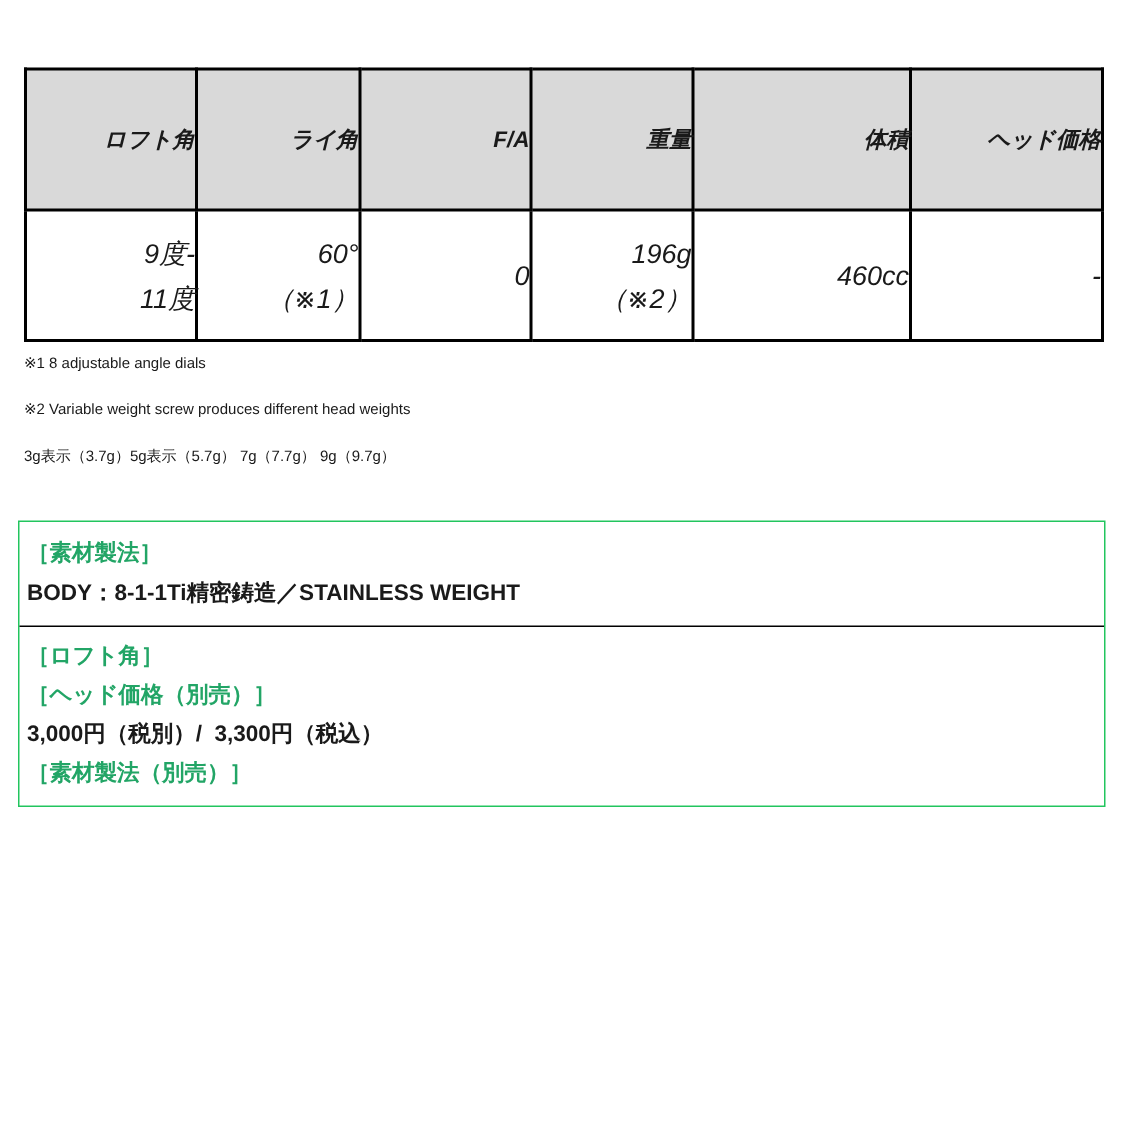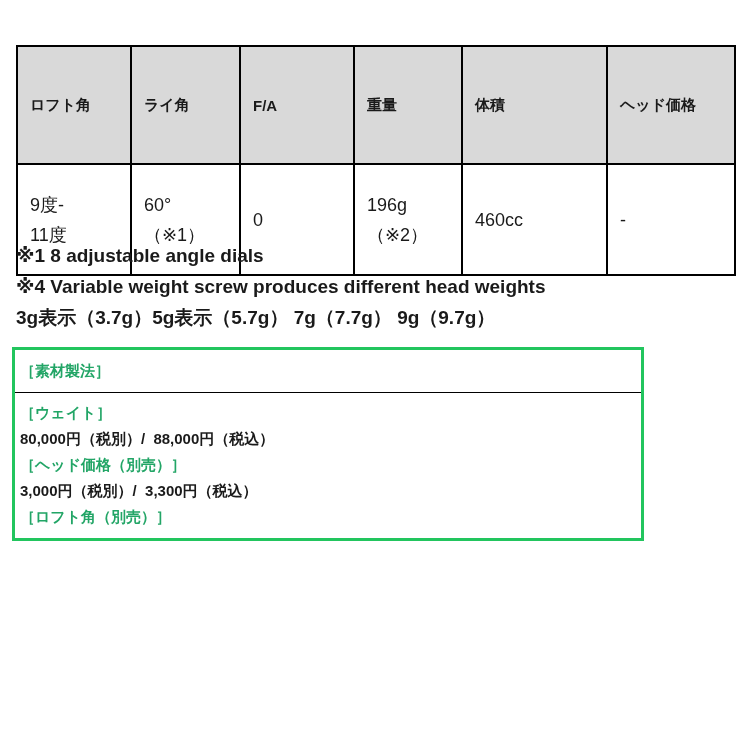--- a/index.html
+++ b/index.html
@@ -20,23 +20,24 @@
     position: absolute;
     left: 16px;
     top: 45px;
     width: 718px;
     border-collapse: collapse;
     table-layout: fixed;
   }
   .spec-table th,
   .spec-table td {
     border: 2px solid #000000;
-    text-align: left;
+    text-align: right;
     vertical-align: middle;
-    padding: 12px;
+    padding: 0;
+    font-style: italic;
   }
   .spec-table th {
     background: #d9d9d9;
     height: 92px;
     font-size: 15px;
     font-weight: bold;
   }
   .spec-table td {
     height: 85px;
     font-size: 18px;
@@ -45,37 +46,37 @@
   }
   .cell-line {
     line-height: 30px;
     white-space: pre-wrap;
   }
 
   
   .notes {
     position: absolute;
     left: 16px;
-    top: 240px;
-    font-size: 19px;
-    font-weight: bold;
+    top: 227px;
+    font-size: 10px;
+    font-weight: normal;
   }
   .note-line {
     line-height: 31px;
     white-space: pre-wrap;
   }
 
   
   .info-box {
     position: absolute;
     left: 12px;
     top: 347px;
-    width: 632px;
+    width: 725px;
     box-sizing: border-box;
-    border: 3px solid #22c55e;
+    border: 1px solid #22c55e;
     font-size: 15px;
     font-weight: bold;
   }
   .info-section {
     padding: 7px 10px 8px 5px;
   }
   .info-section.material {
     border-bottom: 1px solid #000000;
   }
   .info-line {
@@ -131,31 +132,31 @@
     </td>
     <td>
       <div class="cell-line">-</div>
     </td>
   </tr>
 </tbody>
   </table>
 
 <div class="notes">
   <div class="note-line">※1 8 adjustable angle dials</div>
-  <div class="note-line">※4 Variable weight screw produces different head weights</div>
+  <div class="note-line">※2 Variable weight screw produces different head weights</div>
   <div class="note-line">3g表示（3.7g）5g表示（5.7g） 7g（7.7g） 9g（9.7g）</div>
 </div>
 
 <div class="info-box">
 
   <div class="info-section material">
     <div class="info-line green-heading">［素材製法］</div>
+    <div class="info-line">BODY：8-1-1Ti精密鋳造／STAINLESS WEIGHT</div>
   </div>
 
   <div class="info-section price">
-    <div class="info-line green-heading">［ウェイト］</div>
-    <div class="info-line">80,000円（税別）/  88,000円（税込）</div>
+    <div class="info-line green-heading">［ロフト角］</div>
     <div class="info-line green-heading">［ヘッド価格（別売）］</div>
     <div class="info-line">3,000円（税別）/  3,300円（税込）</div>
-    <div class="info-line green-heading">［ロフト角（別売）］</div>
+    <div class="info-line green-heading">［素材製法（別売）］</div>
   </div>
 
 </div>
 
 </body></html>

